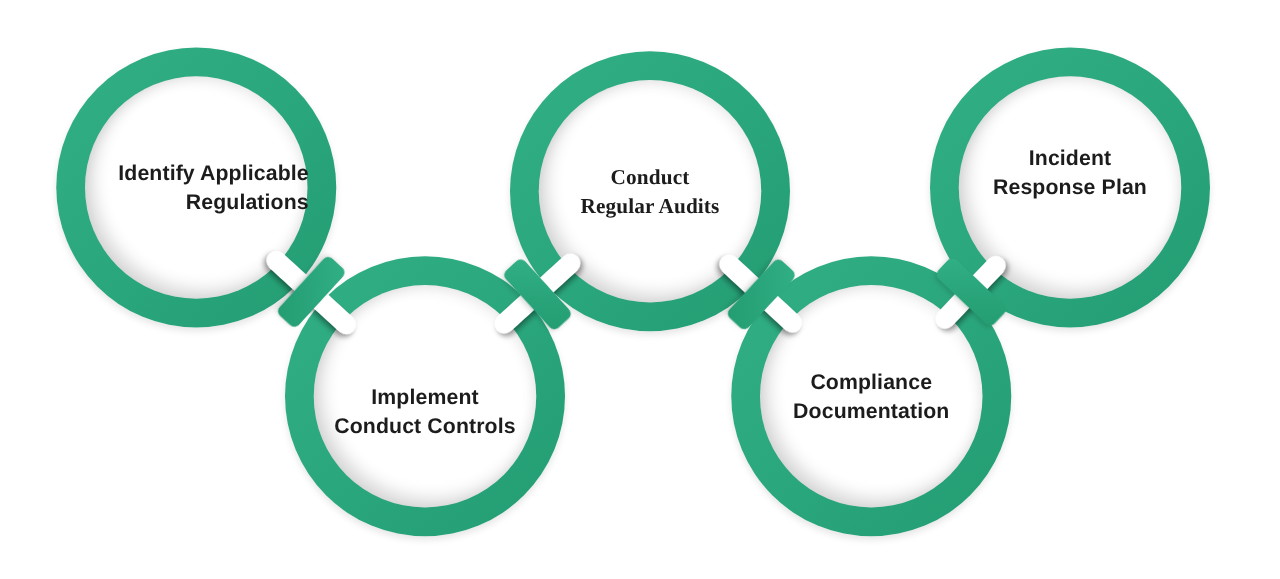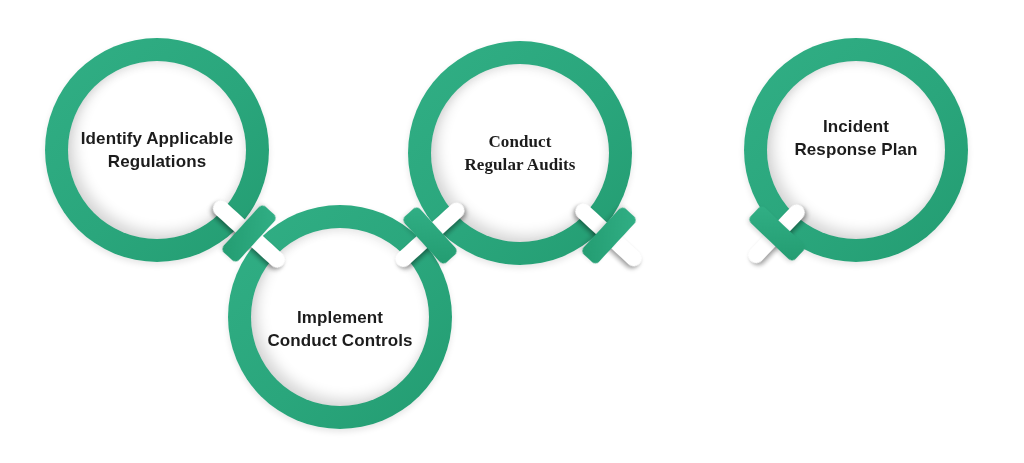--- a/index.html
+++ b/index.html
@@ -71,39 +71,47 @@
     z-index:4;
   }
 </style>
 </head>
 <body>
 
 <div class="stage">
     <div class="step-circle" style="left: 45px; top: 38px;">
       <div class="ring"></div>
       <div class="inner-disc"></div>
-      <div class="step-label" style="margin-top: 0px;">
+      <div class="step-label" style="margin-top: 0px; text-align: right;">
         <span class="label-line">Identify Applicable</span>
         <span class="label-line">Regulations</span>
       </div>
     </div>
     <div class="step-circle" style="left: 228px; top: 205px;">
       <div class="ring"></div>
       <div class="inner-disc"></div>
       <div class="step-label" style="margin-top: 12px;">
         <span class="label-line">Implement</span>
         <span class="label-line">Conduct Controls</span>
       </div>
     </div>
     <div class="step-circle" style="left: 408px; top: 41px;">
       <div class="ring"></div>
       <div class="inner-disc"></div>
       <div class="step-label" style="margin-top: 0px; font-family: Liberation Serif, serif;">
         <span class="label-line">Conduct</span>
         <span class="label-line">Regular Audits</span>
+      </div>
+    </div>
+    <div class="step-circle" style="left: 585px; top: 205px;">
+      <div class="ring"></div>
+      <div class="inner-disc"></div>
+      <div class="step-label" style="margin-top: 0px;">
+        <span class="label-line">Compliance</span>
+        <span class="label-line">Documentation</span>
       </div>
     </div>
     <div class="step-circle" style="left: 744px; top: 38px;">
       <div class="ring"></div>
       <div class="inner-disc"></div>
       <div class="step-label" style="margin-top: -12px;">
         <span class="label-line">Incident</span>
         <span class="label-line">Response Plan</span>
       </div>
     </div>

